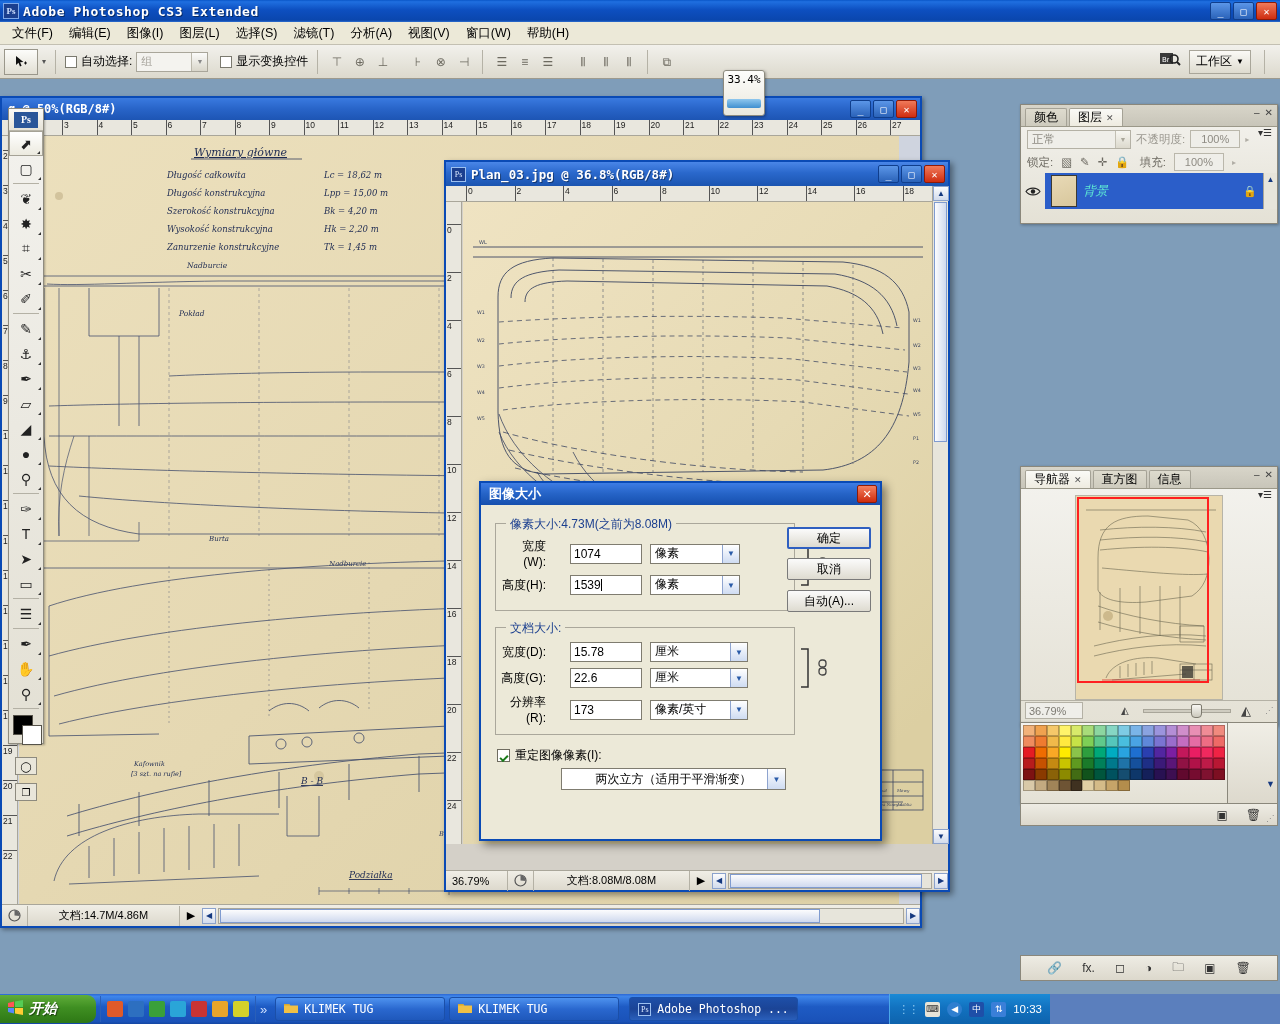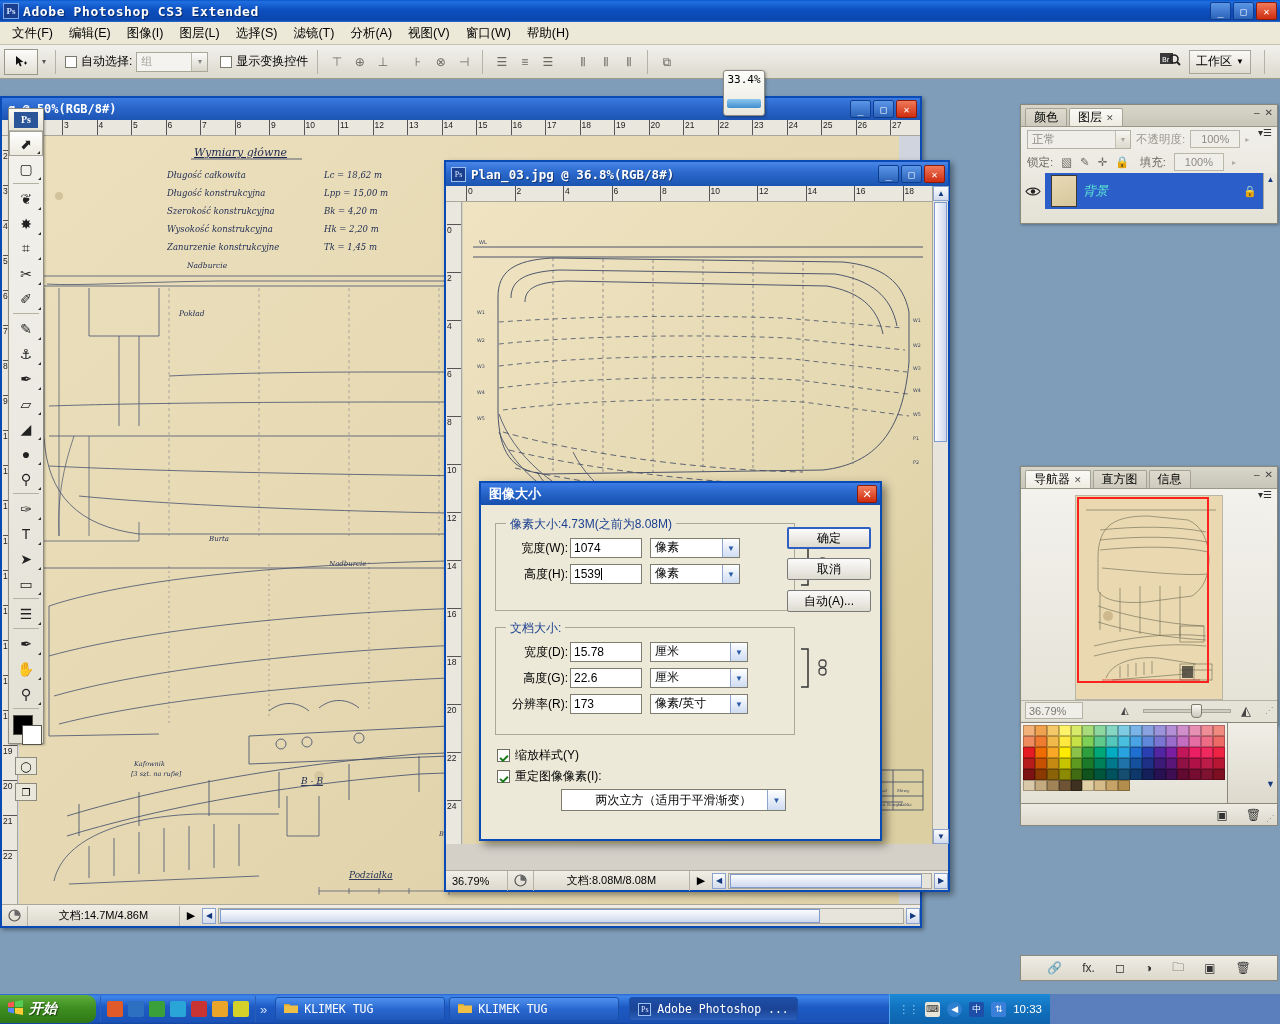--- a/index.html
+++ b/index.html
@@ -132,21 +132,21 @@
   
   #dlg{ position:absolute;left:479px;top:481px;width:403px;height:360px;
     background:#ece9d8;border:2px solid #0a4ab5;box-shadow:4px 4px 9px rgba(0,0,0,.45);}
   #dlg .dlg-title{ height:22px;background:linear-gradient(to bottom,#3d7ce4,#2563c6 50%,#164fae);
     display:flex;align-items:center;color:#fff;padding-left:8px;font-weight:bold;font-size:13px;}
   #dlg .dlg-title .x{ margin-left:auto;margin-right:3px;width:20px;height:18px;border:1px solid #8e1a08;border-radius:2px;
     background:linear-gradient(to bottom,#f4805f,#cd2b0d);color:#fff;font-size:11px;display:flex;align-items:center;justify-content:center;}
   .grp{ position:absolute;border:1px solid #aaa79b;background:transparent;}
   .grp-legend{ position:absolute;top:-8px;left:10px;background:#ece9d8;padding:0 4px;font-size:12px;color:#1b3f8f;}
   .fld-row{ display:flex;align-items:center;margin-bottom:6px;}
-  .fld-lab{ width:70px;text-align:right;padding-right:2px;font-size:12px;}
+  .fld-lab{ width:70px;text-align:right;padding-right:24px;font-size:12px;}
   .fld-in{ width:72px;height:20px;border:1px solid #7f7c70;background:#fff;font-size:12px;padding:1px 3px;
     font-family:"Liberation Sans",sans-serif;color:#000;line-height:16px;}
   .fld-in.caret::after{content:"";display:inline-block;width:1px;height:12px;background:#000;vertical-align:-2px;}
   .fld-sel{ width:90px;height:20px;border:1px solid #7f7c70;background:#fff;font-size:12px;position:relative;
     display:flex;align-items:flex-start;padding-left:4px;margin-left:8px;}
   .fld-sel .arw{ position:absolute;right:0;top:0;width:17px;height:18px;
     background:linear-gradient(to bottom,#ffffff,#cfdcf2);border-left:1px solid #8ea4cf;
     display:flex;align-items:center;justify-content:center;font-size:8px;color:#2a5ba8;}
   .dlgbtn{ width:84px;height:22px;border:1px solid #7a7a7a;border-radius:2px;
     background:linear-gradient(to bottom,#fbfbfb,#dedbd0);display:flex;align-items:center;justify-content:center;font-size:12px;}
@@ -750,24 +750,20 @@
         </svg>
     </div>
     <div class="chain" style="left:336px;top:176px;">
       <svg width="11" height="18" viewBox="0 0 11 18">
           <rect x="2" y="1" width="7" height="7" rx="3" fill="none" stroke="#444" stroke-width="1.3"></rect>
           <rect x="2" y="9" width="7" height="7" rx="3" fill="none" stroke="#444" stroke-width="1.3"></rect>
         </svg>
     </div>
 
     <div style="position:absolute;left:16px;top:264px;width:360px;">
-      <div class="chkrow">
-        <span class="chk on"></span>
-        <span>缩放样式(Y)</span>
-      </div>
       <div class="chkrow">
         <span class="chk on"></span>
         <span>重定图像像素(I):</span>
       </div>
       <div style="padding-left:64px;margin-top:4px;">
         <div class="bigsel">
           <span>两次立方（适用于平滑渐变）</span>
           <span class="arw">▼</span>
         </div>
       </div>

